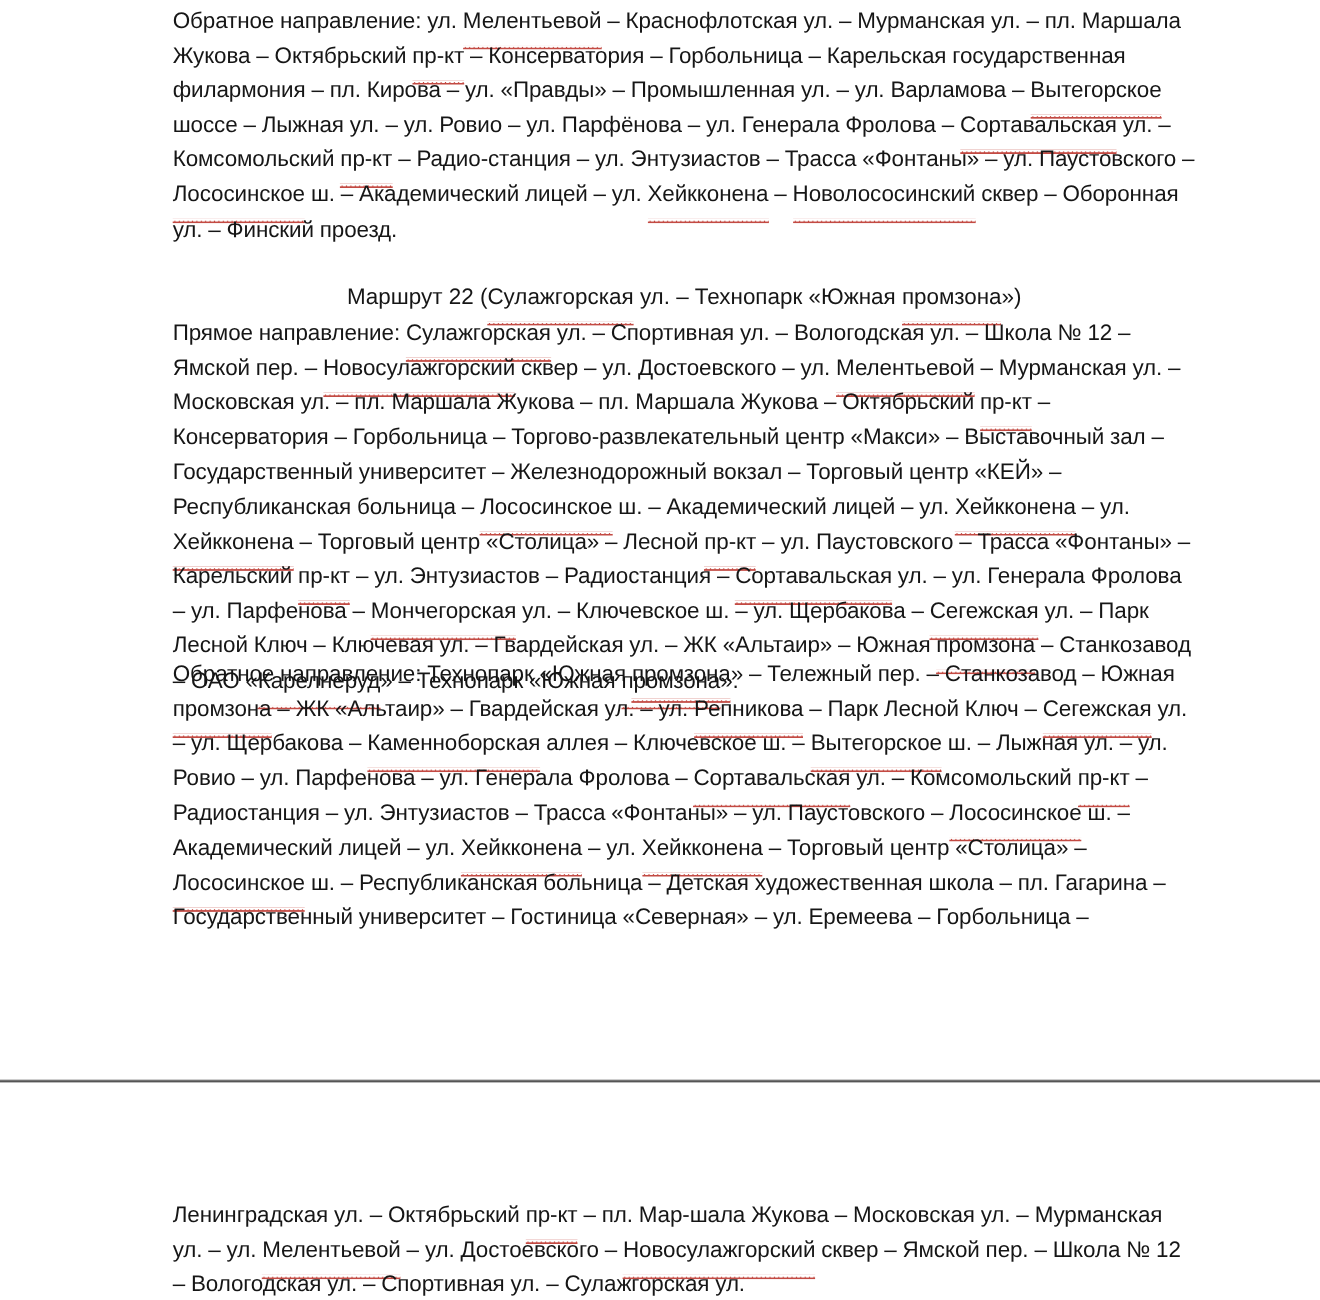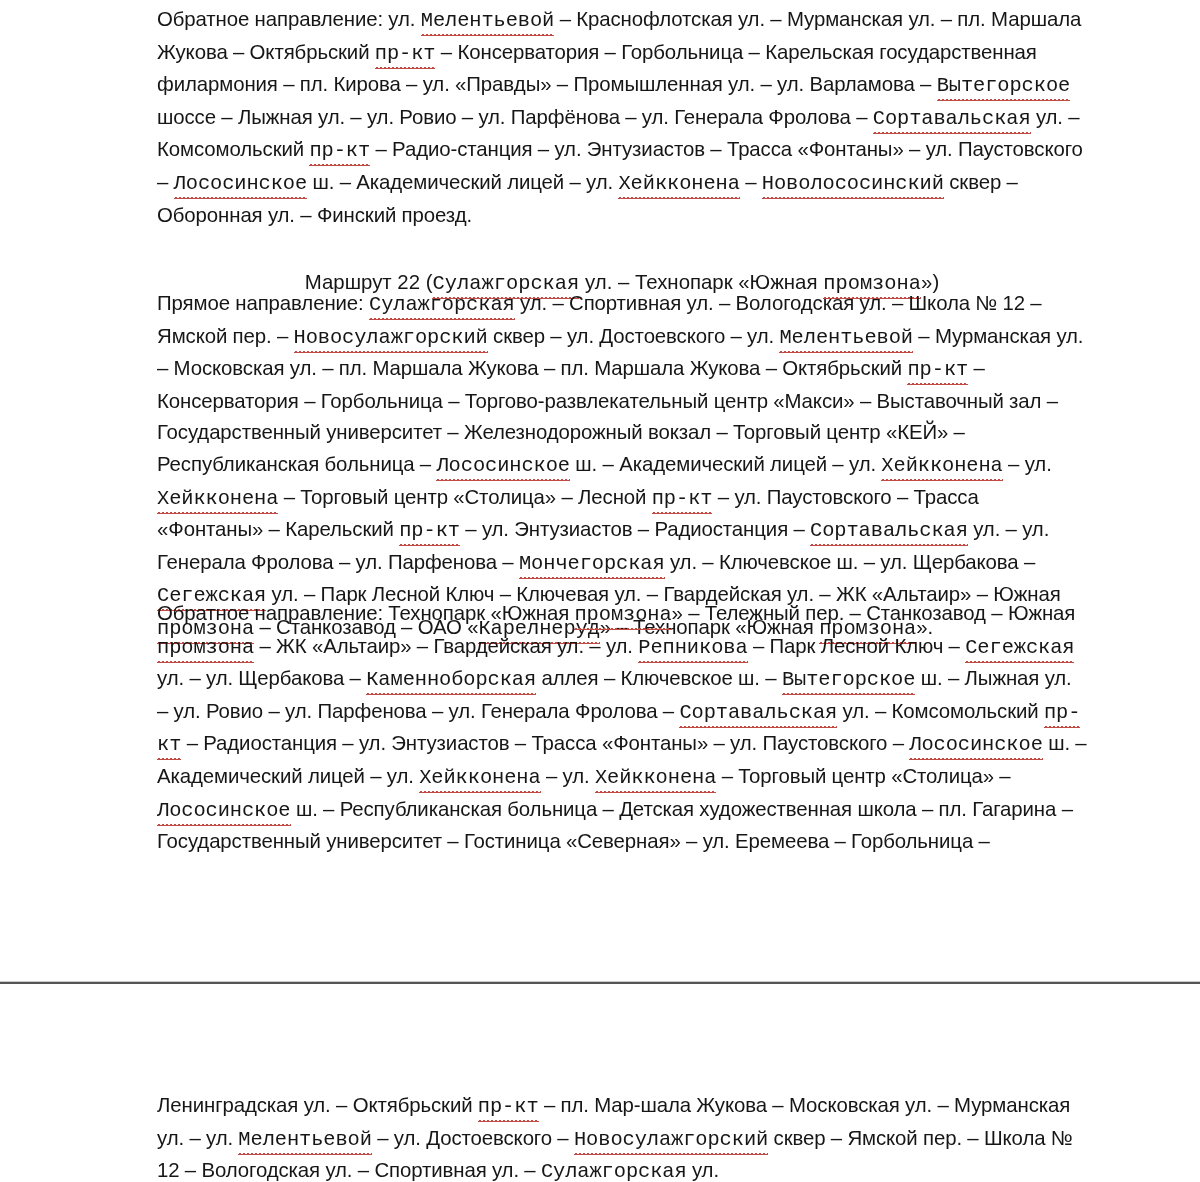--- a/index.html
+++ b/index.html
@@ -51,22 +51,21 @@
   }
 
   
   .sp {
     display: inline;
     background-image:
       radial-gradient(circle at 50% 95%, #c34a43 0 45%, transparent 46%);
     background-repeat: repeat-x;
     background-size: 4px 4px;
     background-position: 0 100%;
-    padding-bottom: 4px;
-    font-family: Liberation Mono, monospace;
+    padding-bottom: 15px;
   }
 
   
   .page-break {
     position: absolute;
     left: 0;
     width: 1200px;
     height: 0;
     border-top: 1px solid #c9c9c9;
     border-bottom: 2px solid #555555;
@@ -76,21 +75,21 @@
 <body>
 
 <div class="page">
 
   <div class="content-col" style="top:4px;">
     <p class="para">
       <span>Обратное направление: ул. <span class="sp">Мелентьевой</span> – Краснофлотская ул. – Мурманская ул. – пл. Маршала Жукова – Октябрьский <span class="sp">пр-кт</span> – Консерватория – Горбольница – Карельская государственная филармония – пл. Кирова – ул. «Правды» – Промышленная ул. – ул. Варламова – <span class="sp">Вытегорское</span> шоссе – Лыжная ул. – ул. Ровио – ул. Парфёнова – ул. Генерала Фролова – <span class="sp">Сортавальская</span> ул. – Комсомольский <span class="sp">пр-кт</span> – Радио-станция – ул. Энтузиастов – Трасса «Фонтаны» – ул. Паустовского – <span class="sp">Лососинское</span> ш. –  Академический лицей – ул. <span class="sp">Хейкконена</span> – <span class="sp">Новолососинский</span> сквер – Оборонная ул. – Финский проезд.</span>
     </p>
   </div>
 
-  <div class="content-col" style="top:267px;">
+  <div class="content-col" style="top:255px;">
     <p class="route-heading">
       <span>Маршрут 22 (<span class="sp">Сулажгорская</span> ул. – Технопарк «Южная <span class="sp">промзона</span>»)</span>
     </p>
   </div>
 
   <div class="content-col" style="top:288px;">
     <p class="para">
       <span>Прямое направление: <span class="sp">Сулажгорская</span> ул. – Спортивная ул. – Вологодская ул. – Школа № 12 – Ямской пер. – <span class="sp">Новосулажгорский</span> сквер – ул. Достоевского – ул. <span class="sp">Мелентьевой</span> – Мурманская ул. – Московская ул. – пл. Маршала Жукова – пл. Маршала Жукова – Октябрьский <span class="sp">пр-кт</span> – Консерватория – Горбольница – Торгово-развлекательный центр «Макси» – Выставочный зал – Государственный университет – Железнодорожный вокзал – Торговый центр «КЕЙ» – Республиканская больница – <span class="sp">Лососинское</span> ш. – Академический лицей – ул. <span class="sp">Хейкконена</span> – ул. <span class="sp">Хейкконена</span> – Торговый центр «Столица» – Лесной <span class="sp">пр-кт</span> – ул. Паустовского – Трасса «Фонтаны» – Карельский <span class="sp">пр-кт</span> – ул. Энтузиастов – Радиостанция – <span class="sp">Сортавальская</span> ул. – ул. Генерала Фролова – ул. Парфенова – <span class="sp">Мончегорская</span> ул. – Ключевское ш. – ул. Щербакова – <span class="sp">Сегежская</span> ул. – Парк Лесной Ключ – Ключевая ул. – Гвардейская ул. – ЖК «Альтаир» – Южная <span class="sp">промзона</span> – Станкозавод – ОАО «<span class="sp">Карелнеруд</span>» – Технопарк «Южная <span class="sp">промзона</span>».</span>
     </p>
   </div>

